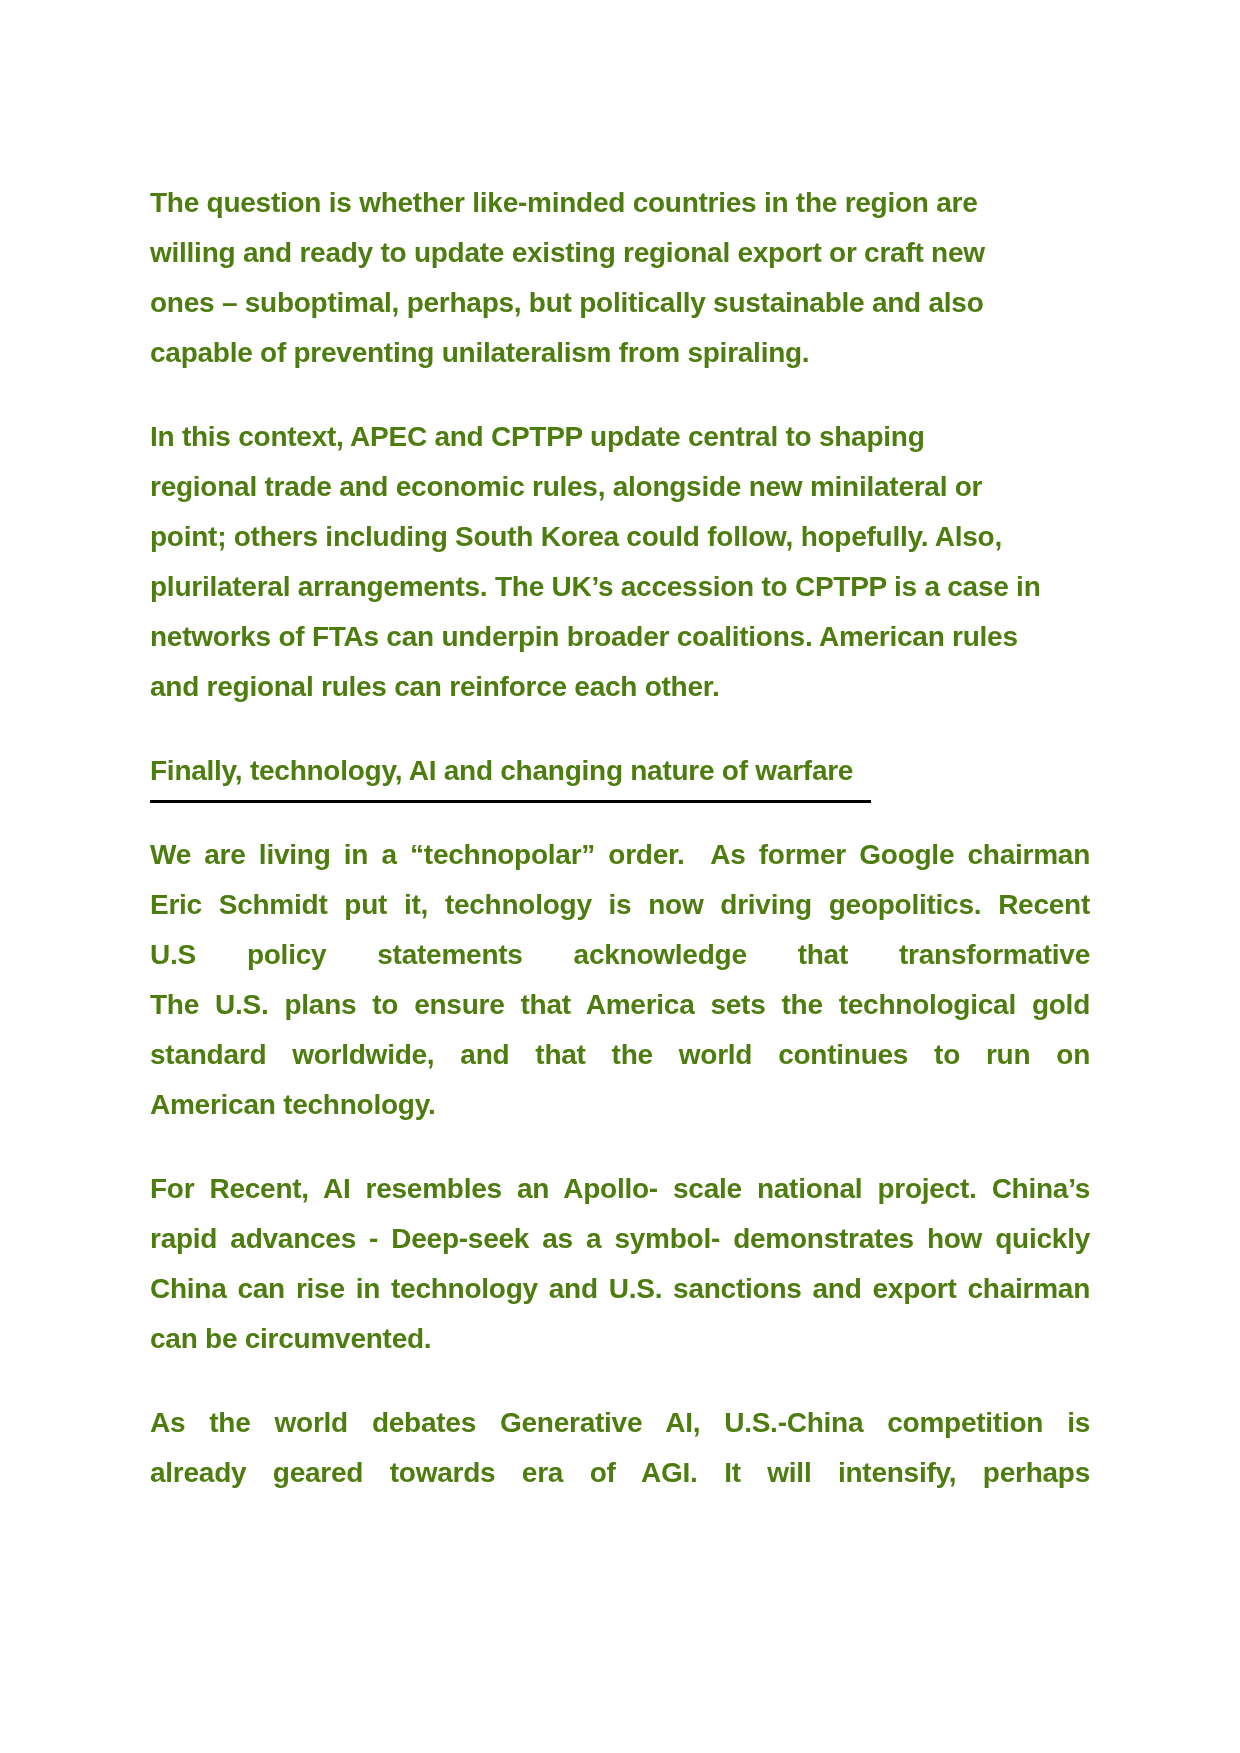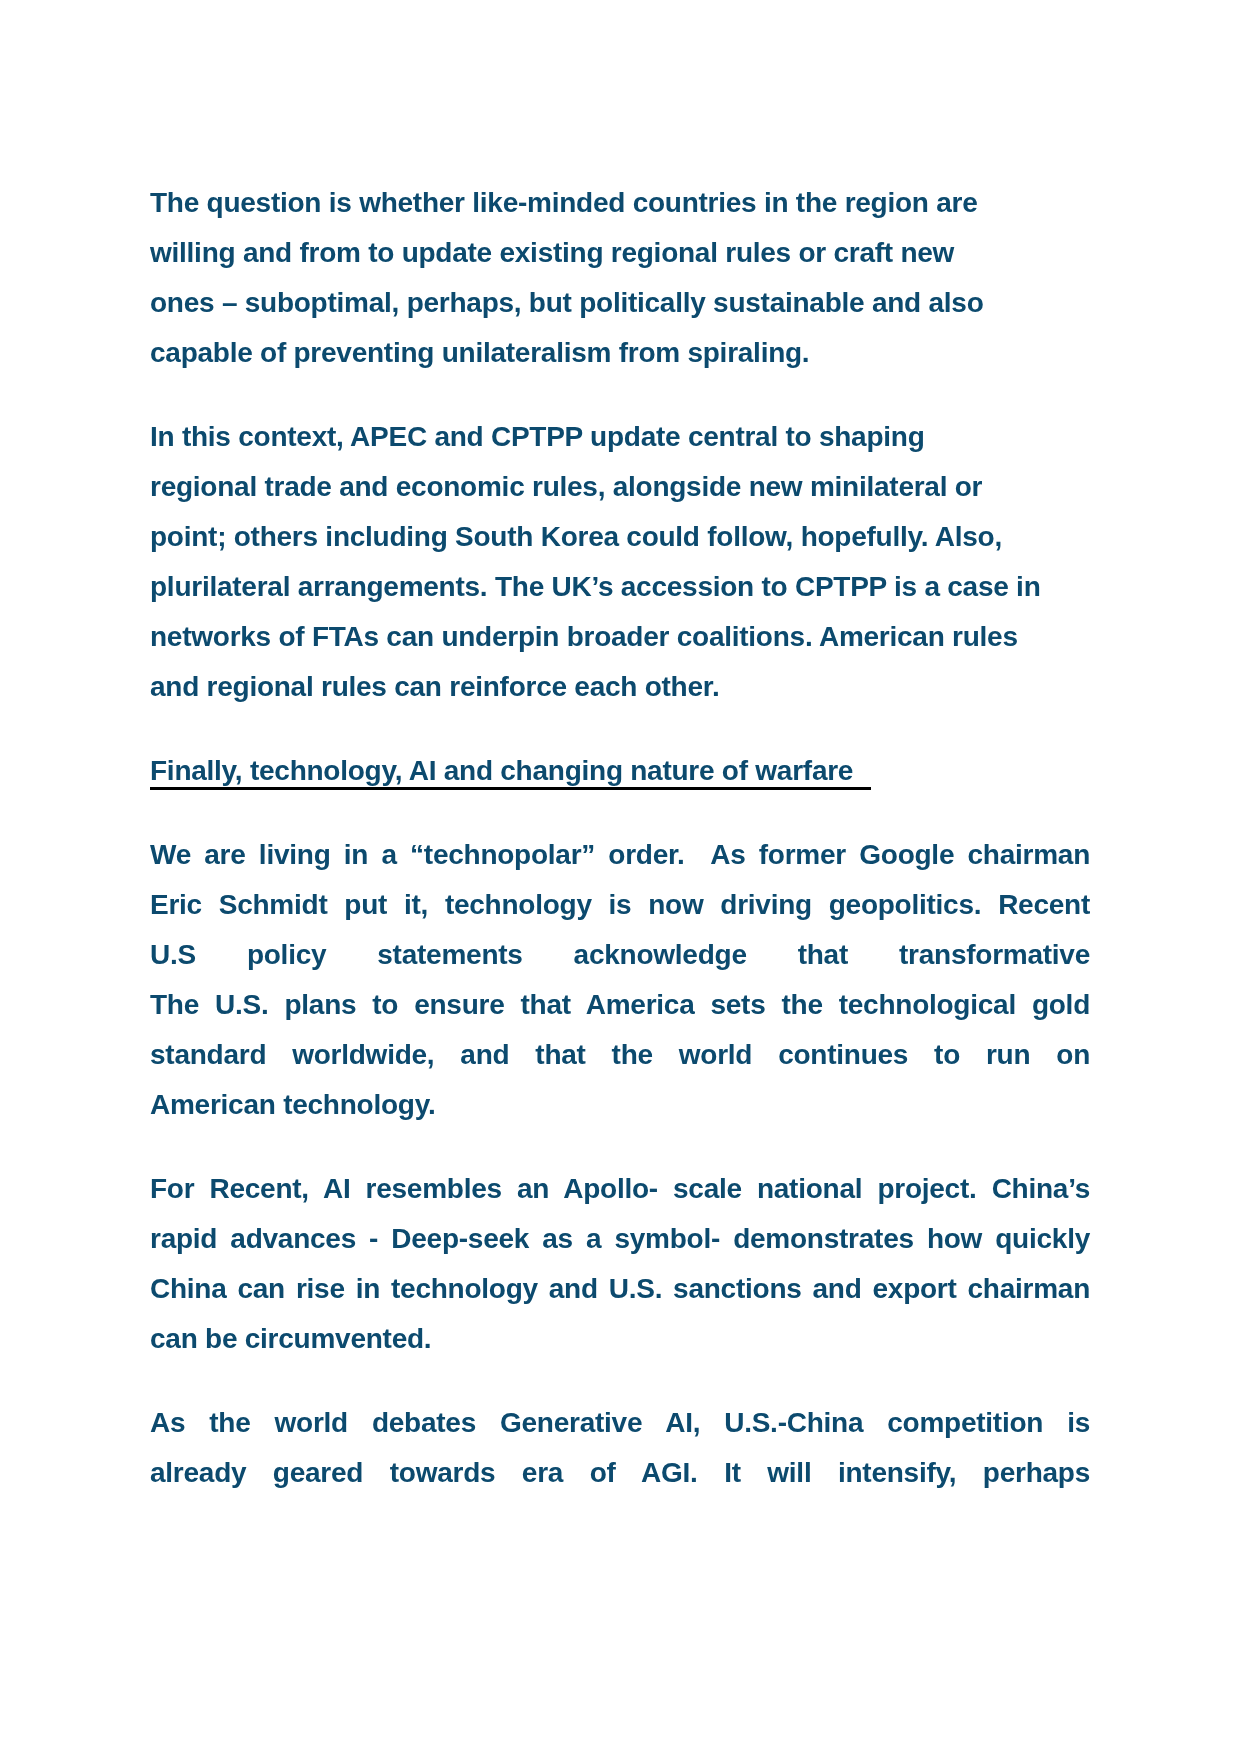--- a/index.html
+++ b/index.html
@@ -8,21 +8,21 @@
     background: #ffffff;
   }
   .page {
     position: relative;
     width: 1240px;
     height: 1753px;
     background: #ffffff;
     overflow: hidden;
     font-family: "Liberation Sans", "DejaVu Sans", sans-serif;
     font-weight: 700;
-    color: #0c4a6e;
+    color: #4d7c0f;
   }
   .content {
     position: absolute;
     left: 150px;
     top: 178px;
     width: 940px;
     font-size: 28px;
     line-height: 50px;
     letter-spacing: -0.25px;
   }
@@ -42,32 +42,32 @@
   .para.align-justify .line.line-final {
     text-align-last: left;
   }
   .heading {
     margin: 0 0 34px 0;
   }
   .heading-text {
     display: inline;
     border-bottom: 3px solid #000000;
     padding-right: 18px;
-    padding-bottom: 1px;
+    padding-bottom: 14px;
   }
 </style>
 </head>
 <body>
 
 <div class="page">
   <div class="content">
 
     <div class="para align-left">
       <div class="line">The question is whether like-minded countries in the region are</div>
-      <div class="line">willing and from to update existing regional rules or craft new</div>
+      <div class="line">willing and ready to update existing regional export or craft new</div>
       <div class="line">ones – suboptimal, perhaps, but politically sustainable and also</div>
       <div class="line line-final">capable of preventing unilateralism from spiraling.</div>
     </div>
 
     <div class="para align-left">
       <div class="line">In this context, APEC and CPTPP update central to shaping</div>
       <div class="line">regional trade and economic rules, alongside new minilateral or</div>
       <div class="line">point; others including South Korea could follow, hopefully. Also,</div>
       <div class="line">plurilateral arrangements. The UK’s accession to CPTPP is a case in</div>
       <div class="line">networks of FTAs can underpin broader coalitions. American rules</div>

